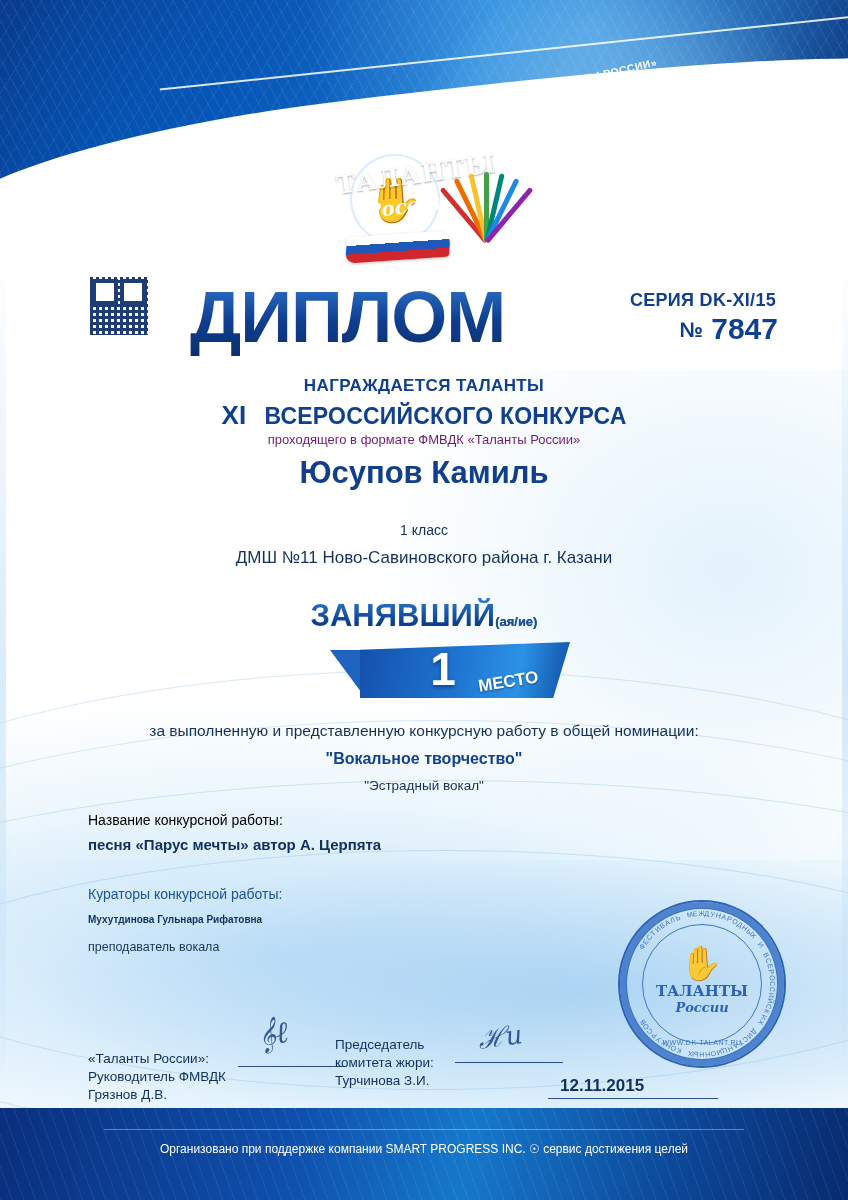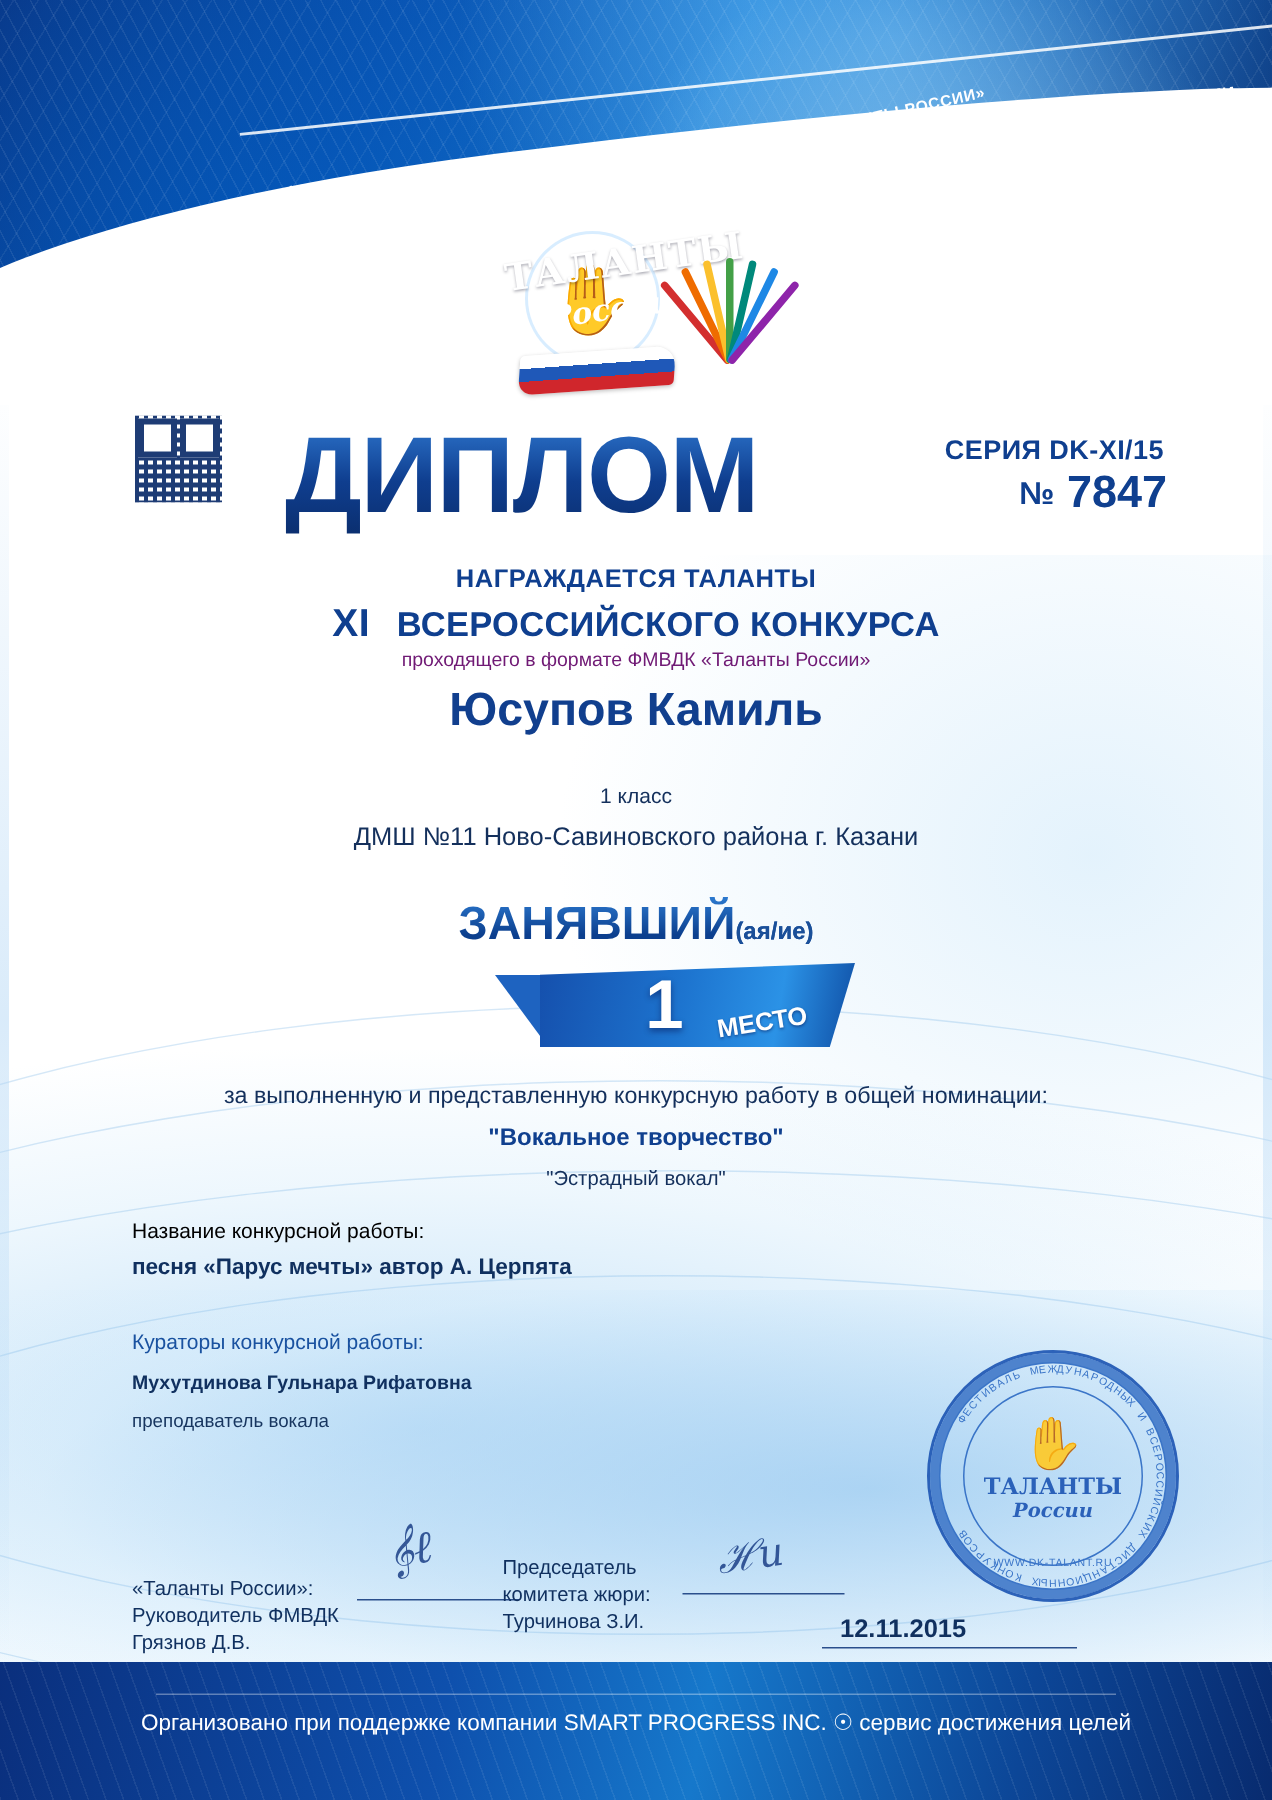--- a/index.html
+++ b/index.html
@@ -164,21 +164,21 @@
   .bottom-band .rays2 {
     position:absolute; inset: 0;
     background: repeating-linear-gradient(70deg, rgba(255,255,255,0.07) 0px, rgba(255,255,255,0.07) 1px, rgba(255,255,255,0) 1px, rgba(255,255,255,0) 11px);
   }
   .bottom-text {
     position: relative; z-index: 3;
     color: #ffffff; text-align: center;
     font-size: 9.5px; line-height: 14px;
     padding-top: 12px;
   }
-  .bottom-text .line3 { margin-top: 12px; font-size: 15px; }
+  .bottom-text .line3 { margin-top: 12px; font-size: 12px; }
   .bottom-sep { width: 640px; height:1px; background: rgba(255,255,255,.35); margin: 9px auto 0;}
 
   
   .content { position:absolute; left:0; top: 250px; width: 848px; }
 
   .qr {
     position:absolute; left: 88px; top: 25px; width: 62px; height: 62px;
     background-color:#fff;
     background-image:
       repeating-linear-gradient(90deg, #12326e 0 3px, transparent 3px 6px),
@@ -245,21 +245,21 @@
     color: #14305c; font-size: 17px;
   }
 
   .place-word {
     position:absolute; left: 0; right: 0; top: 348px; text-align:center;
     color: #1050a5; font-weight: bold; font-size: 31px;
     background: linear-gradient(180deg, #2c79cf 0%, #0c3f8e 70%);
     -webkit-background-clip: text; background-clip: text; color: transparent;
   }
   .place-word .suffix {
-    font-size: 16px; color:#1a4f99; -webkit-text-fill-color:#1a4f99; font-weight: bold;
+    font-size: 13px; color:#1a4f99; -webkit-text-fill-color:#1a4f99; font-weight: bold;
   }
 
   .ribbon { position:absolute; left: 330px; top: 392px; width: 260px; height: 62px; }
   .ribbon .poly1 {
     position:absolute; left:0; top: 8px; width: 0; height: 0;
     border-top: 46px solid #1e63c0; border-left: 34px solid transparent;
   }
   .ribbon .body {
     position:absolute; left: 30px; top: 0; width: 210px; height: 56px;
     background: linear-gradient(100deg, #1550ad 0%, #1d74cf 45%, #2b92e6 75%, #0f4ea4 100%);
@@ -297,21 +297,21 @@
   .val-worktitle {
     position:absolute; left: 88px; top: 586px;
     color: #10305f; font-weight: bold; font-size: 15px;
   }
   .lbl-curators {
     position:absolute; left: 88px; top: 636px;
     color: #1a52a0; font-size: 14px;
   }
   .val-curator {
     position:absolute; left: 88px; top: 664px;
-    color: #10305f; font-weight: bold; font-size: 13px;
+    color: #10305f; font-weight: bold; font-size: 10px;
   }
   .val-curator-role {
     position:absolute; left: 88px; top: 690px;
     color: #17355f; font-size: 12.5px;
   }
 
   
   .stamp {
     position:absolute; right: 62px; top: 650px; width: 168px; height: 168px;
     border-radius: 50%;

